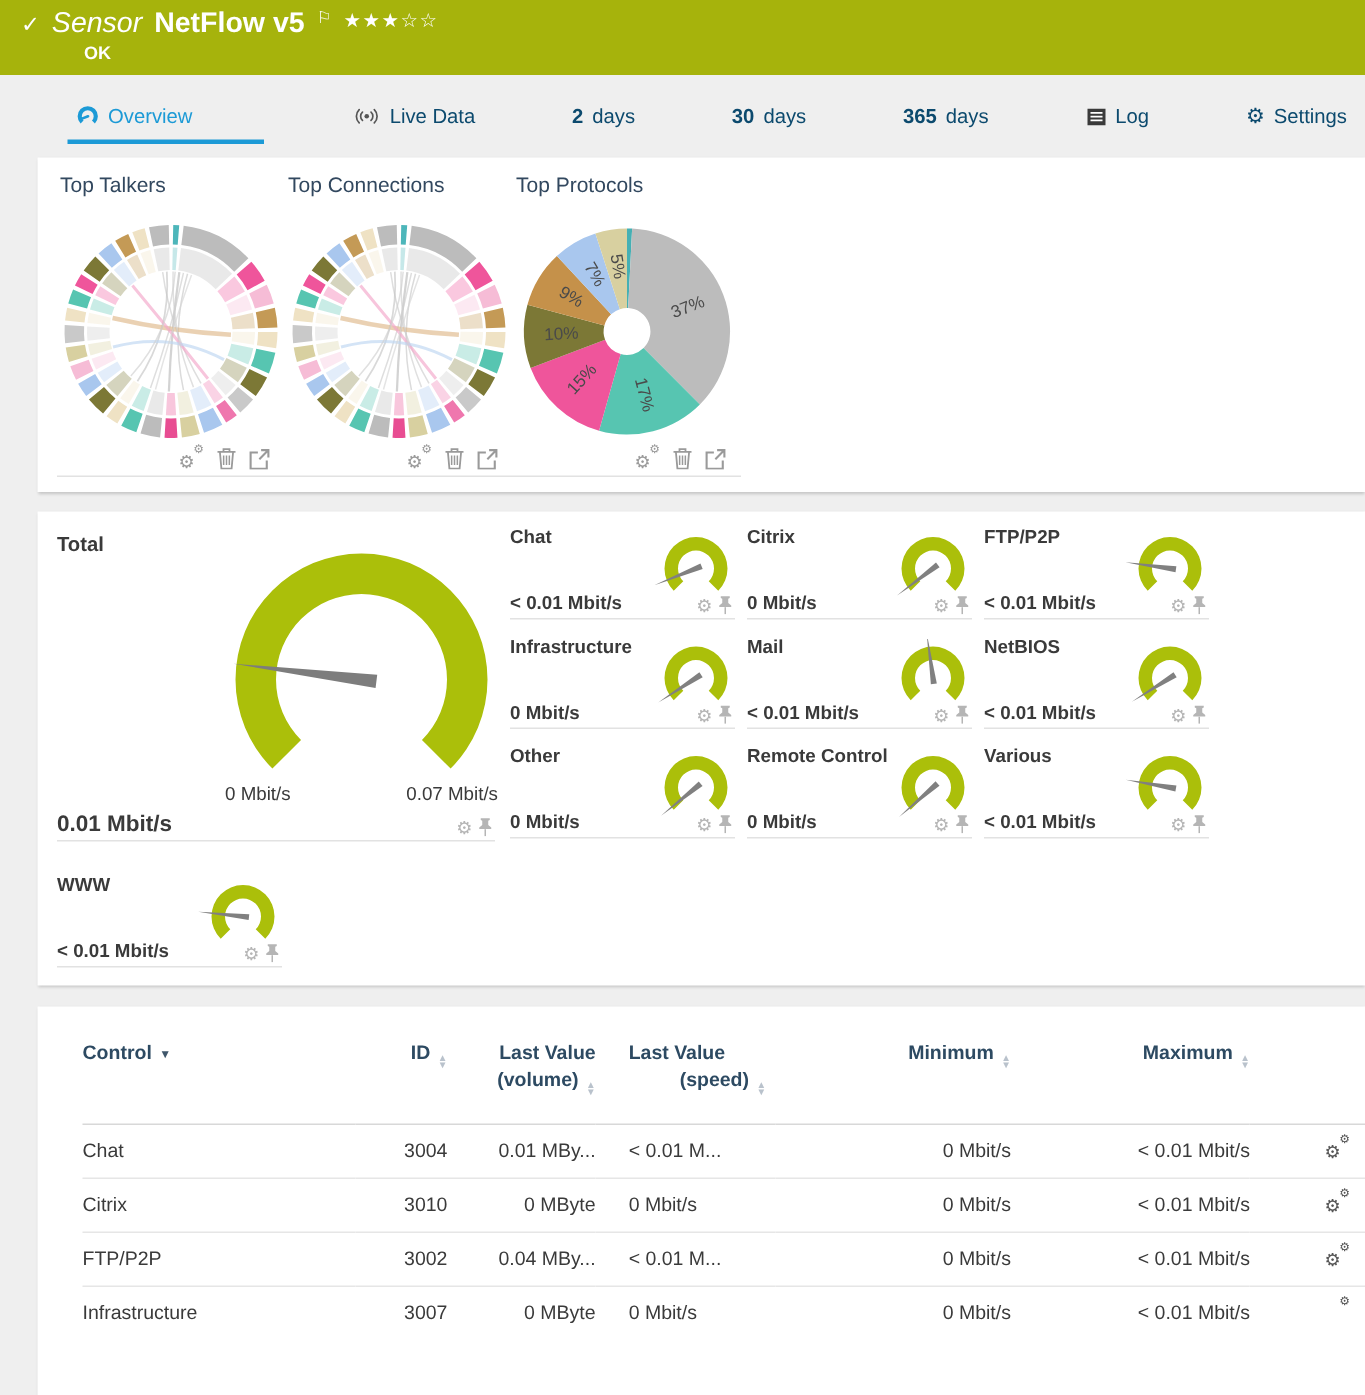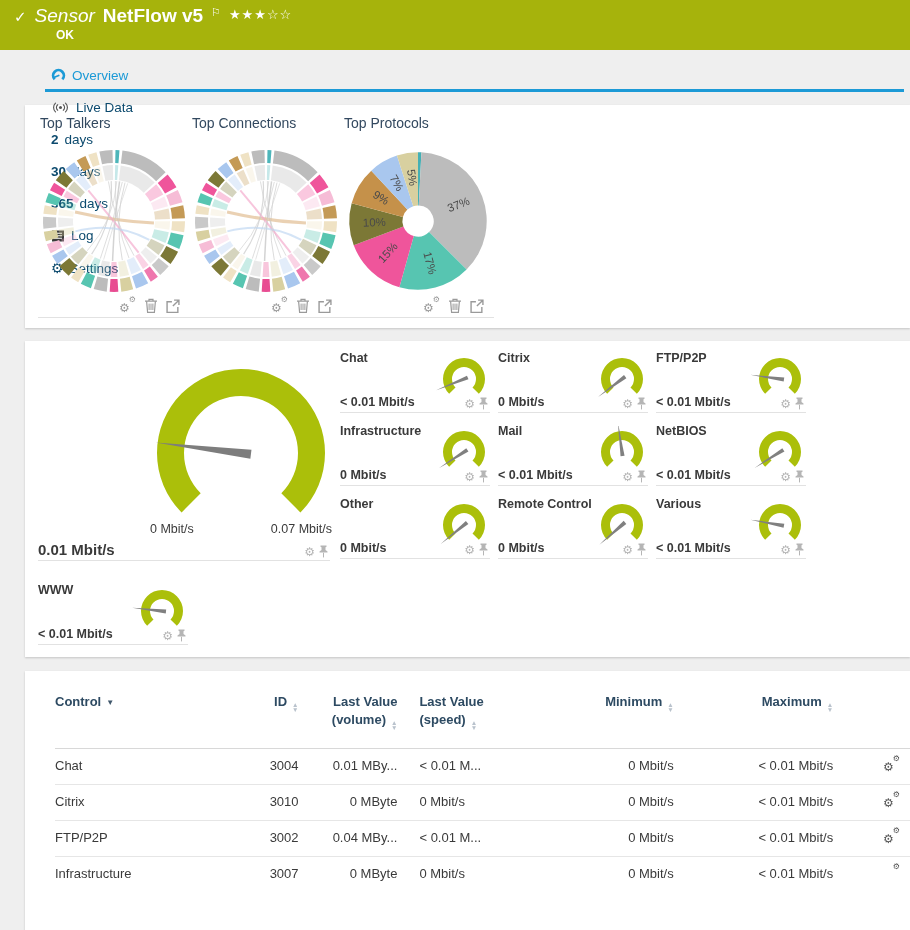--- a/index.html
+++ b/index.html
@@ -10,21 +10,21 @@
   .sensor-header { height:50px; background:#a6b30c; color:#fff; padding:5px 0 0 14px; }
   .hrow { display:flex; align-items:baseline; gap:8px; }
   .check { font-size:15px; font-weight:bold; }
   .kind { font-style:italic; font-size:19px; }
   .s-title { font-size:19px; font-weight:bold; }
   .flag { font-size:11px; vertical-align:top; position:relative; top:-6px; cursor:pointer; }
   .stars { font-size:13px; letter-spacing:1px; position:relative; top:-3px; cursor:pointer; }
   .s-status { font-size:12px; font-weight:bold; margin:1px 0 0 42px; }
 
   
-  .tabbar { display:flex; justify-content:space-between; margin:10px 6px 0 45px; height:36px;flex-direction:column; }
+  .tabbar { display:flex; justify-content:space-between; margin:10px 6px 0 45px; height:36px; }
   .tab { display:flex; align-items:center; gap:6px; font-size:13.5px; color:#0c4a6e;
          padding:8px 6px 9px 6px; cursor:pointer; white-space:nowrap; }
   .tab b { font-weight:bold; }
   .tab .ticon { display:inline-flex; align-items:center; }
   .tab.active { color:#1c9ad6; border-bottom:3px solid #1c9ad6; padding-right:48px; padding-bottom:6px; }
   .tab .gearchar { font-size:14px; }
 
   
   .panel { background:#fff; margin-left:25px; box-shadow:0 1px 2px rgba(0,0,0,.18); }
   .panel-toplists { margin-top:9px; padding:10px 0 10px 13px; }
@@ -370,20 +370,21 @@
           </span>
         </div>
       </div>
     </div>
 </section>
 
 <section class="panel panel-gauges">
   <div class="gauge-layout">
     <div class="left-col">
       <div class="total-cell">
+        <div class="g-label">Total</div>
         <svg class="total-svg" id="total-gauge" width="182" height="166">
             <path d="M31.60 149.40 A84 84 0 1 1 150.40 149.40 L131.31 130.31 A57 57 0 1 0 50.69 130.31 Z" fill="#abbf0a"></path>
             <path d="M5.641030958846315 79.5192364671573 L101.47387356173638 86.75223575166552 L100.37704947109006 95.68515111643742 Z" fill="#7d7d7d"></path>
           </svg>
         <div class="minmax">
           <span>0 Mbit/s</span>
           <span>0.07 Mbit/s</span>
         </div>
         <div class="g-value">0.01 Mbit/s</div>
         <div class="cell-icons" id="total-icons">
@@ -585,21 +586,21 @@
             </span></th>
           <th class="c-vol">
             <span class="thl">Last Value</span>
             <span class="thl"><span class="thl" style="display: inline;">(volume)</span><span class="sort">
                 <i>▲</i>
                 <i>▼</i>
               </span></span>
           </th>
           <th class="c-speed">
             <span class="thl">Last Value</span>
-            <span class="thl"><span class="thl" style="display: inline;">(speed)</span><span class="sort">
+            <span class="thl"><span class="thl" style="display: inline; margin-left: 34px;">(speed)</span><span class="sort">
                 <i>▲</i>
                 <i>▼</i>
               </span></span>
           </th>
           <th class="c-min"><span class="thl" style="display: inline;">Minimum</span><span class="sort">
               <i>▲</i>
               <i>▼</i>
             </span></th>
           <th class="c-max"><span class="thl" style="display: inline;">Maximum</span><span class="sort">
               <i>▲</i>

